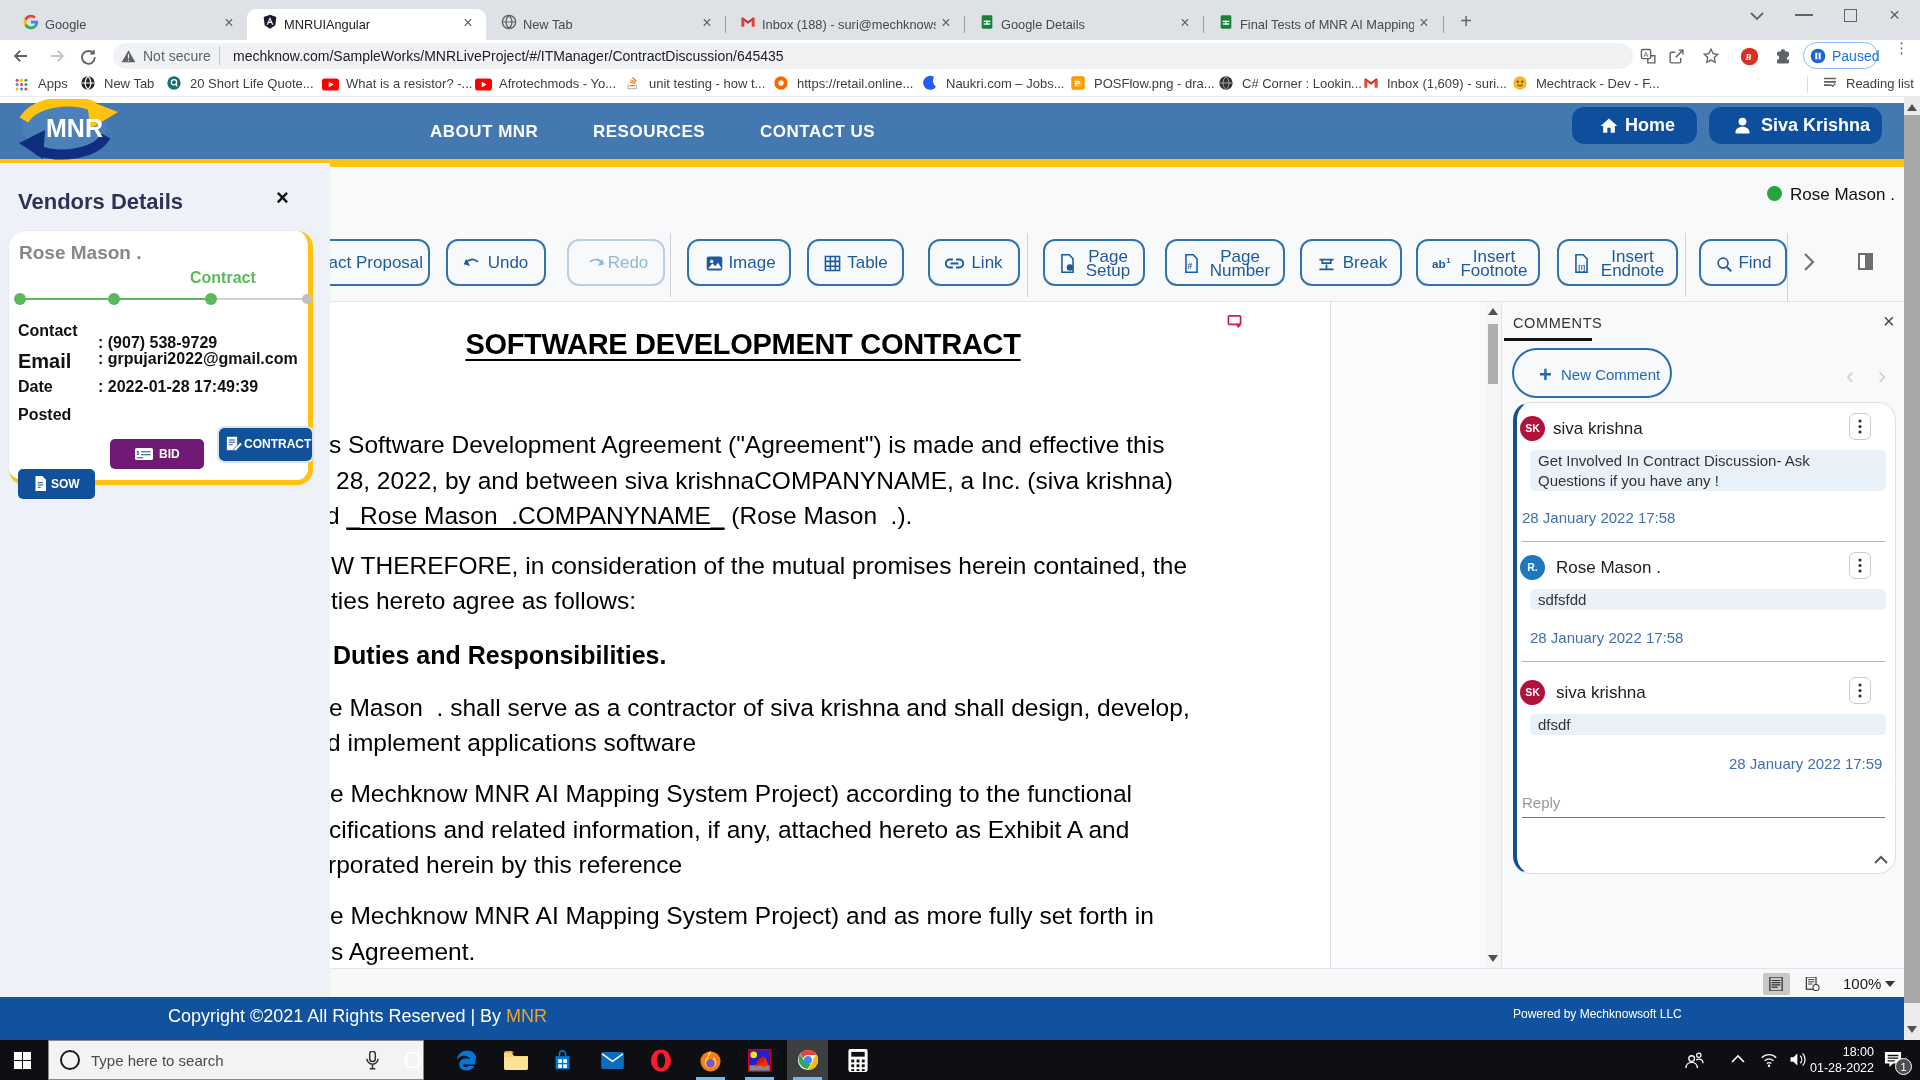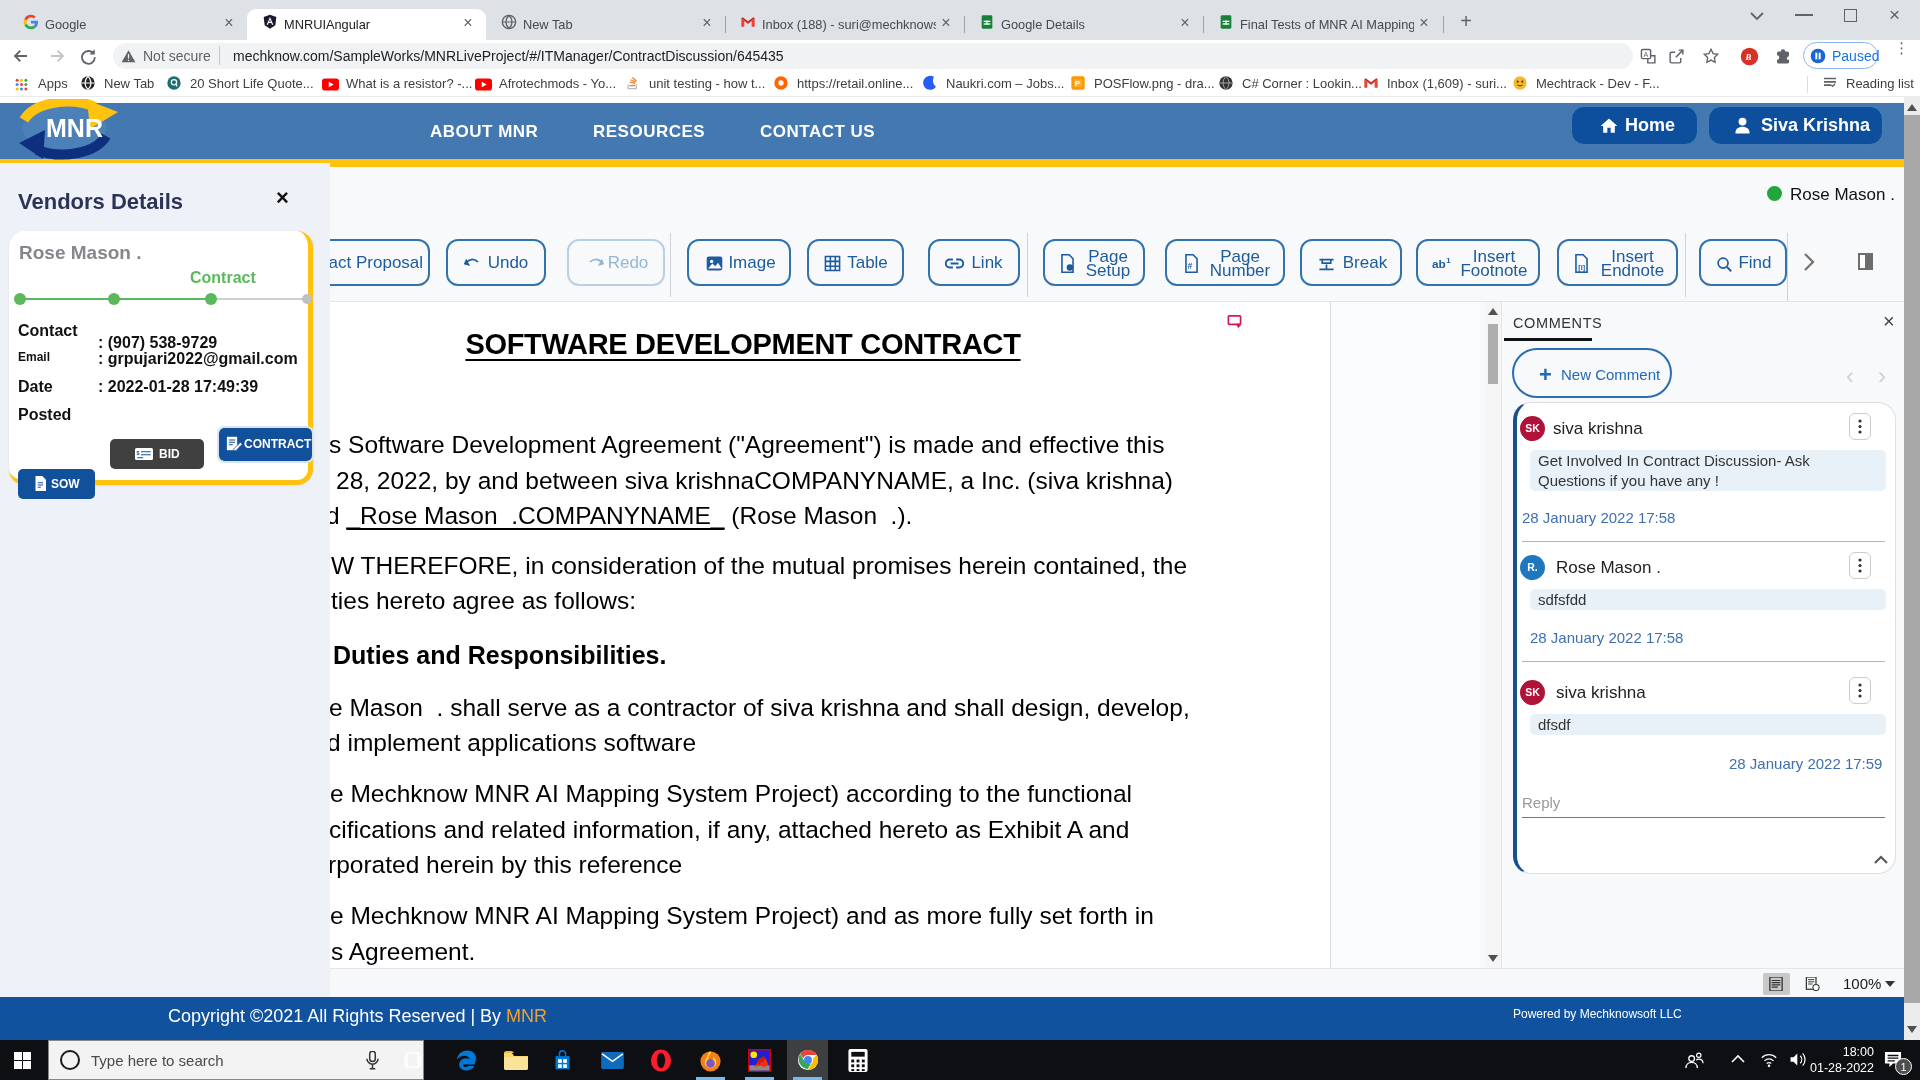--- a/index.html
+++ b/index.html
@@ -458,33 +458,33 @@
 
     <div style="position:absolute;left:181px;top:38px;font-size:16px;font-weight:bold;color:#5cb85c;">Contract</div>
     <div style="position:absolute;left:11px;top:67px;width:287px;height:2px;background:#cfcfcf;"></div>
     <div style="position:absolute;left:11px;top:67px;width:191px;height:2px;background:#5cb85c;"></div>
     <div style="position:absolute;left:5px;top:62px;width:12px;height:12px;border-radius:50%;background:#5cb85c;"></div>
     <div style="position:absolute;left:99px;top:62px;width:12px;height:12px;border-radius:50%;background:#5cb85c;"></div>
     <div style="position:absolute;left:196px;top:62px;width:12px;height:12px;border-radius:50%;background:#5cb85c;"></div>
     <div style="position:absolute;left:293px;top:63px;width:10px;height:10px;border-radius:50%;background:#c0c0c0;"></div>
     <div style="position:absolute;left:9px;top:91px;font-size:16px;font-weight:bold;color:#111;">Contact</div>
     <div style="position:absolute;left:89px;top:103px;font-size:16px;font-weight:bold;color:#111;">: (907) 538-9729</div>
-    <div style="position:absolute;left:9px;top:119px;font-size:12px;font-weight:bold;color:#111;">Email</div>
+    <div style="position:absolute;left:9px;top:119px;font-size:20px;font-weight:bold;color:#111;">Email</div>
     <div style="position:absolute;left:89px;top:119px;font-size:16px;font-weight:bold;color:#111;">: grpujari2022@gmail.com</div>
     <div style="position:absolute;left:9px;top:147px;font-size:16px;font-weight:bold;color:#111;">Date</div>
     <div style="position:absolute;left:89px;top:147px;font-size:16px;font-weight:bold;color:#111;">: 2022-01-28 17:49:39</div>
     <div style="position:absolute;left:9px;top:175px;font-size:16px;font-weight:bold;color:#111;">Posted</div>
     <div style="position:absolute;left:9px;top:208px;width:77px;height:30px;background:#11519b;border-radius:5px;color:#fff;font-size:12px;font-weight:bold;margin-top:30px;">
       <svg style="position:absolute;left:16px;top:7px;" width="12" height="15" viewBox="0 0 16 20">
           <path fill="#fff" d="M2 0h9l5 5v15H2z"></path>
           <path stroke="#11519b" stroke-width="1.5" d="M5 9h7M5 12h7M5 15h4"></path>
         </svg>
       <span style="position:absolute;left:33px;top:8px;">SOW</span>
     </div>
-    <div style="position:absolute;left:101px;top:208px;width:94px;height:30px;background:#404040;border-radius:5px;color:#fff;font-size:12px;font-weight:bold;">
+    <div style="position:absolute;left:101px;top:208px;width:94px;height:30px;background:#701a75;border-radius:5px;color:#fff;font-size:12px;font-weight:bold;">
       <svg style="position:absolute;left:25px;top:9px;" width="18" height="12" viewBox="0 0 24 16">
           <rect x="0" y="0" width="24" height="16" rx="2" fill="#fff"></rect>
           <text x="2" y="9" font-size="7" fill="#11519b" font-family="Liberation Sans">$</text>
           <path stroke="#11519b" stroke-width="1.6" d="M8 5h13M8 9h13M3 13h8"></path>
         </svg>
       <span style="position:absolute;left:49px;top:8px;">BID</span>
     </div>
     <div style="position:absolute;left:210px;top:197px;width:93px;height:33px;background:#11519b;border-radius:5px;color:#fff;font-size:12px;font-weight:bold;outline:2px solid #d8e4f2;">
       <svg style="position:absolute;left:7px;top:8px;" width="16" height="15" viewBox="0 0 20 19">
           <path fill="#fff" d="M1 1h13v17H1z"></path>

